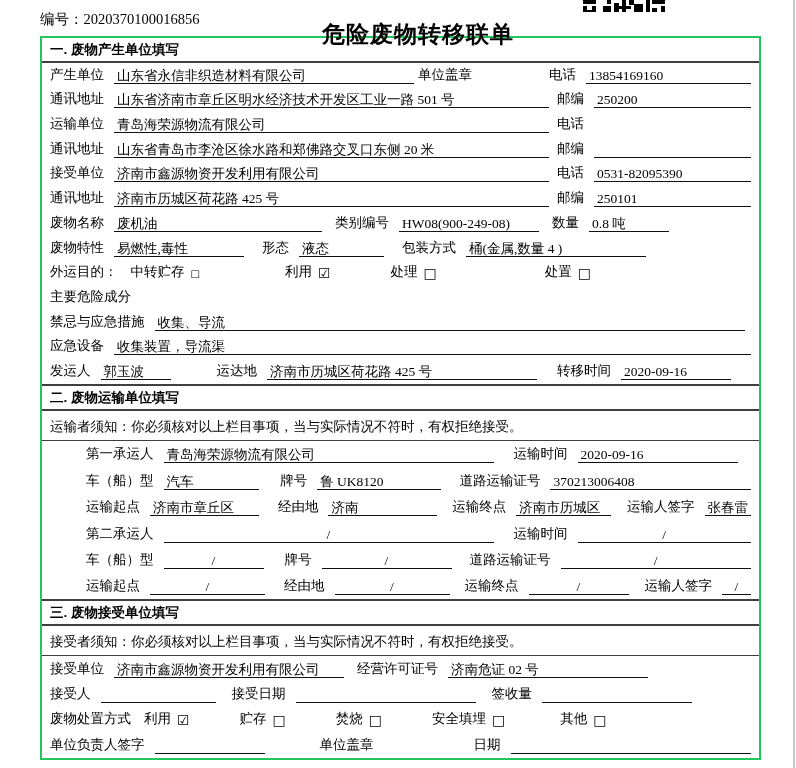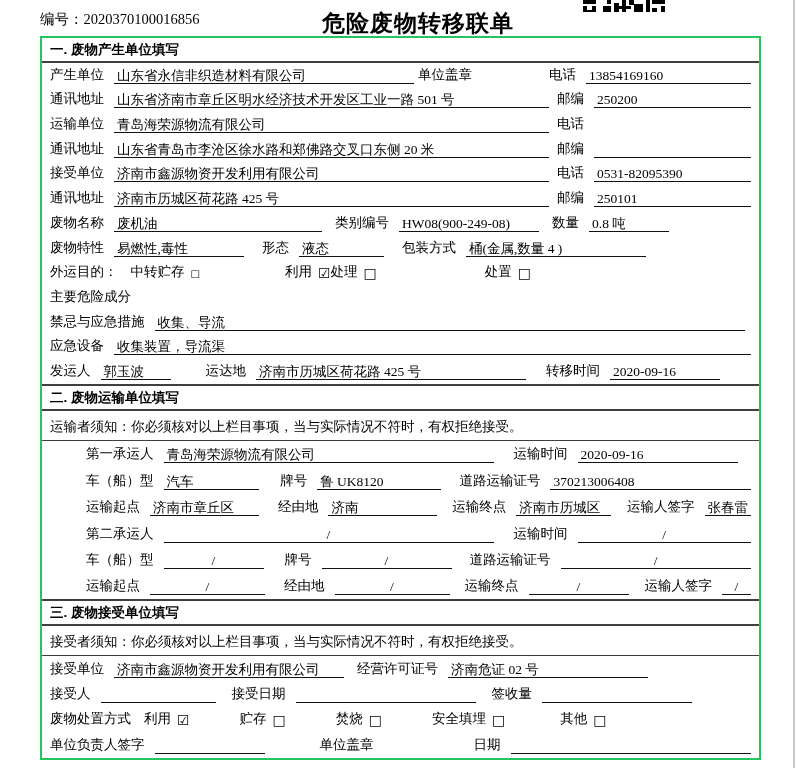--- a/index.html
+++ b/index.html
@@ -6,21 +6,21 @@
   body{
     width:796px;height:768px;background:#ffffff;color:#000;
     font-family:"Liberation Serif","DejaVu Serif",serif;
     position:relative;overflow:hidden;
   }
   .page-edge{position:absolute;right:1px;top:0;bottom:0;width:2px;background:#c9c9c9;}
   
   .hdr{display:flex;align-items:flex-start;height:36px;}
   .hdr-left{flex:1;padding-left:40px;padding-top:10px;font-size:14.5px;white-space:nowrap;}
   .hdr-title{font-family:Liberation Sans, sans-serif;font-weight:bold;
-    font-size:23px;padding-top:8px;letter-spacing:1px;white-space:nowrap;}
+    font-size:23px;padding-top:19px;letter-spacing:1px;white-space:nowrap;}
   .hdr-right{flex:1;display:flex;justify-content:flex-end;}
   .qr{margin-right:131px;margin-top:0;}
   
   .form{margin-left:40px;width:717px;border:2px solid #22c55e;box-sizing:content-box;}
   .sec-h{font-family:"Liberation Sans","DejaVu Sans",sans-serif;font-weight:bold;
     font-size:13.5px;padding:3px 8px 2px;border-bottom:2px solid #3f3f3f;}
   .sec-h.bt{border-top:2px solid #3f3f3f;}
   .note{font-size:13.5px;box-sizing:border-box;height:30px;padding:7px 8px 13px;
     border-bottom:1.6px solid #3f3f3f;white-space:nowrap;}
   .row{display:flex;align-items:flex-end;box-sizing:border-box;
@@ -35,21 +35,21 @@
   .cb{font-family:"DejaVu Sans",sans-serif;font-size:14px;line-height:16px;margin-left:6px;}
   .cb-sm{font-size:10px;line-height:15px;}
   .seal{margin-left:4px;}
   
   .w70{width:70px}.w80{width:80px}.w85{width:85px}.w100{width:100px}.w110{width:110px}
   .w115{width:115px}.w130{width:130px}.w140{width:140px}.w150{width:150px}.w160{width:160px}
   .w180{width:180px}.w200{width:200px}.w208{width:208px}.w210{width:210px}.w230{width:230px}
   .w270{width:270px}.w300{width:300px}.w330{width:330px}.w435{width:435px}
   .ml8{margin-left:8px}.ml13{margin-left:13px}.ml15{margin-left:15px}.ml16{margin-left:16px}
   .ml18{margin-left:18px}.ml19{margin-left:19px}.ml20{margin-left:20px}.ml21{margin-left:21px}
-  .ml30{margin-left:35px}.ml50{margin-left:50px}.ml55{margin-left:55px}.ml60{}
+  .ml30{margin-left:46px}.ml50{margin-left:50px}.ml55{margin-left:55px}.ml60{margin-left:60px}
   .ml77{margin-left:77px}.ml85{margin-left:85px}.ml100{margin-left:100px}.ml108{margin-left:108px}
 </style>
 </head>
 <body>
 
 <div class="page-edge"></div>
 
 <div class="hdr">
   <div class="hdr-left"><span>编号：</span><span>2020370100016856</span></div>
   <div class="hdr-title">危险废物转移联单</div>

